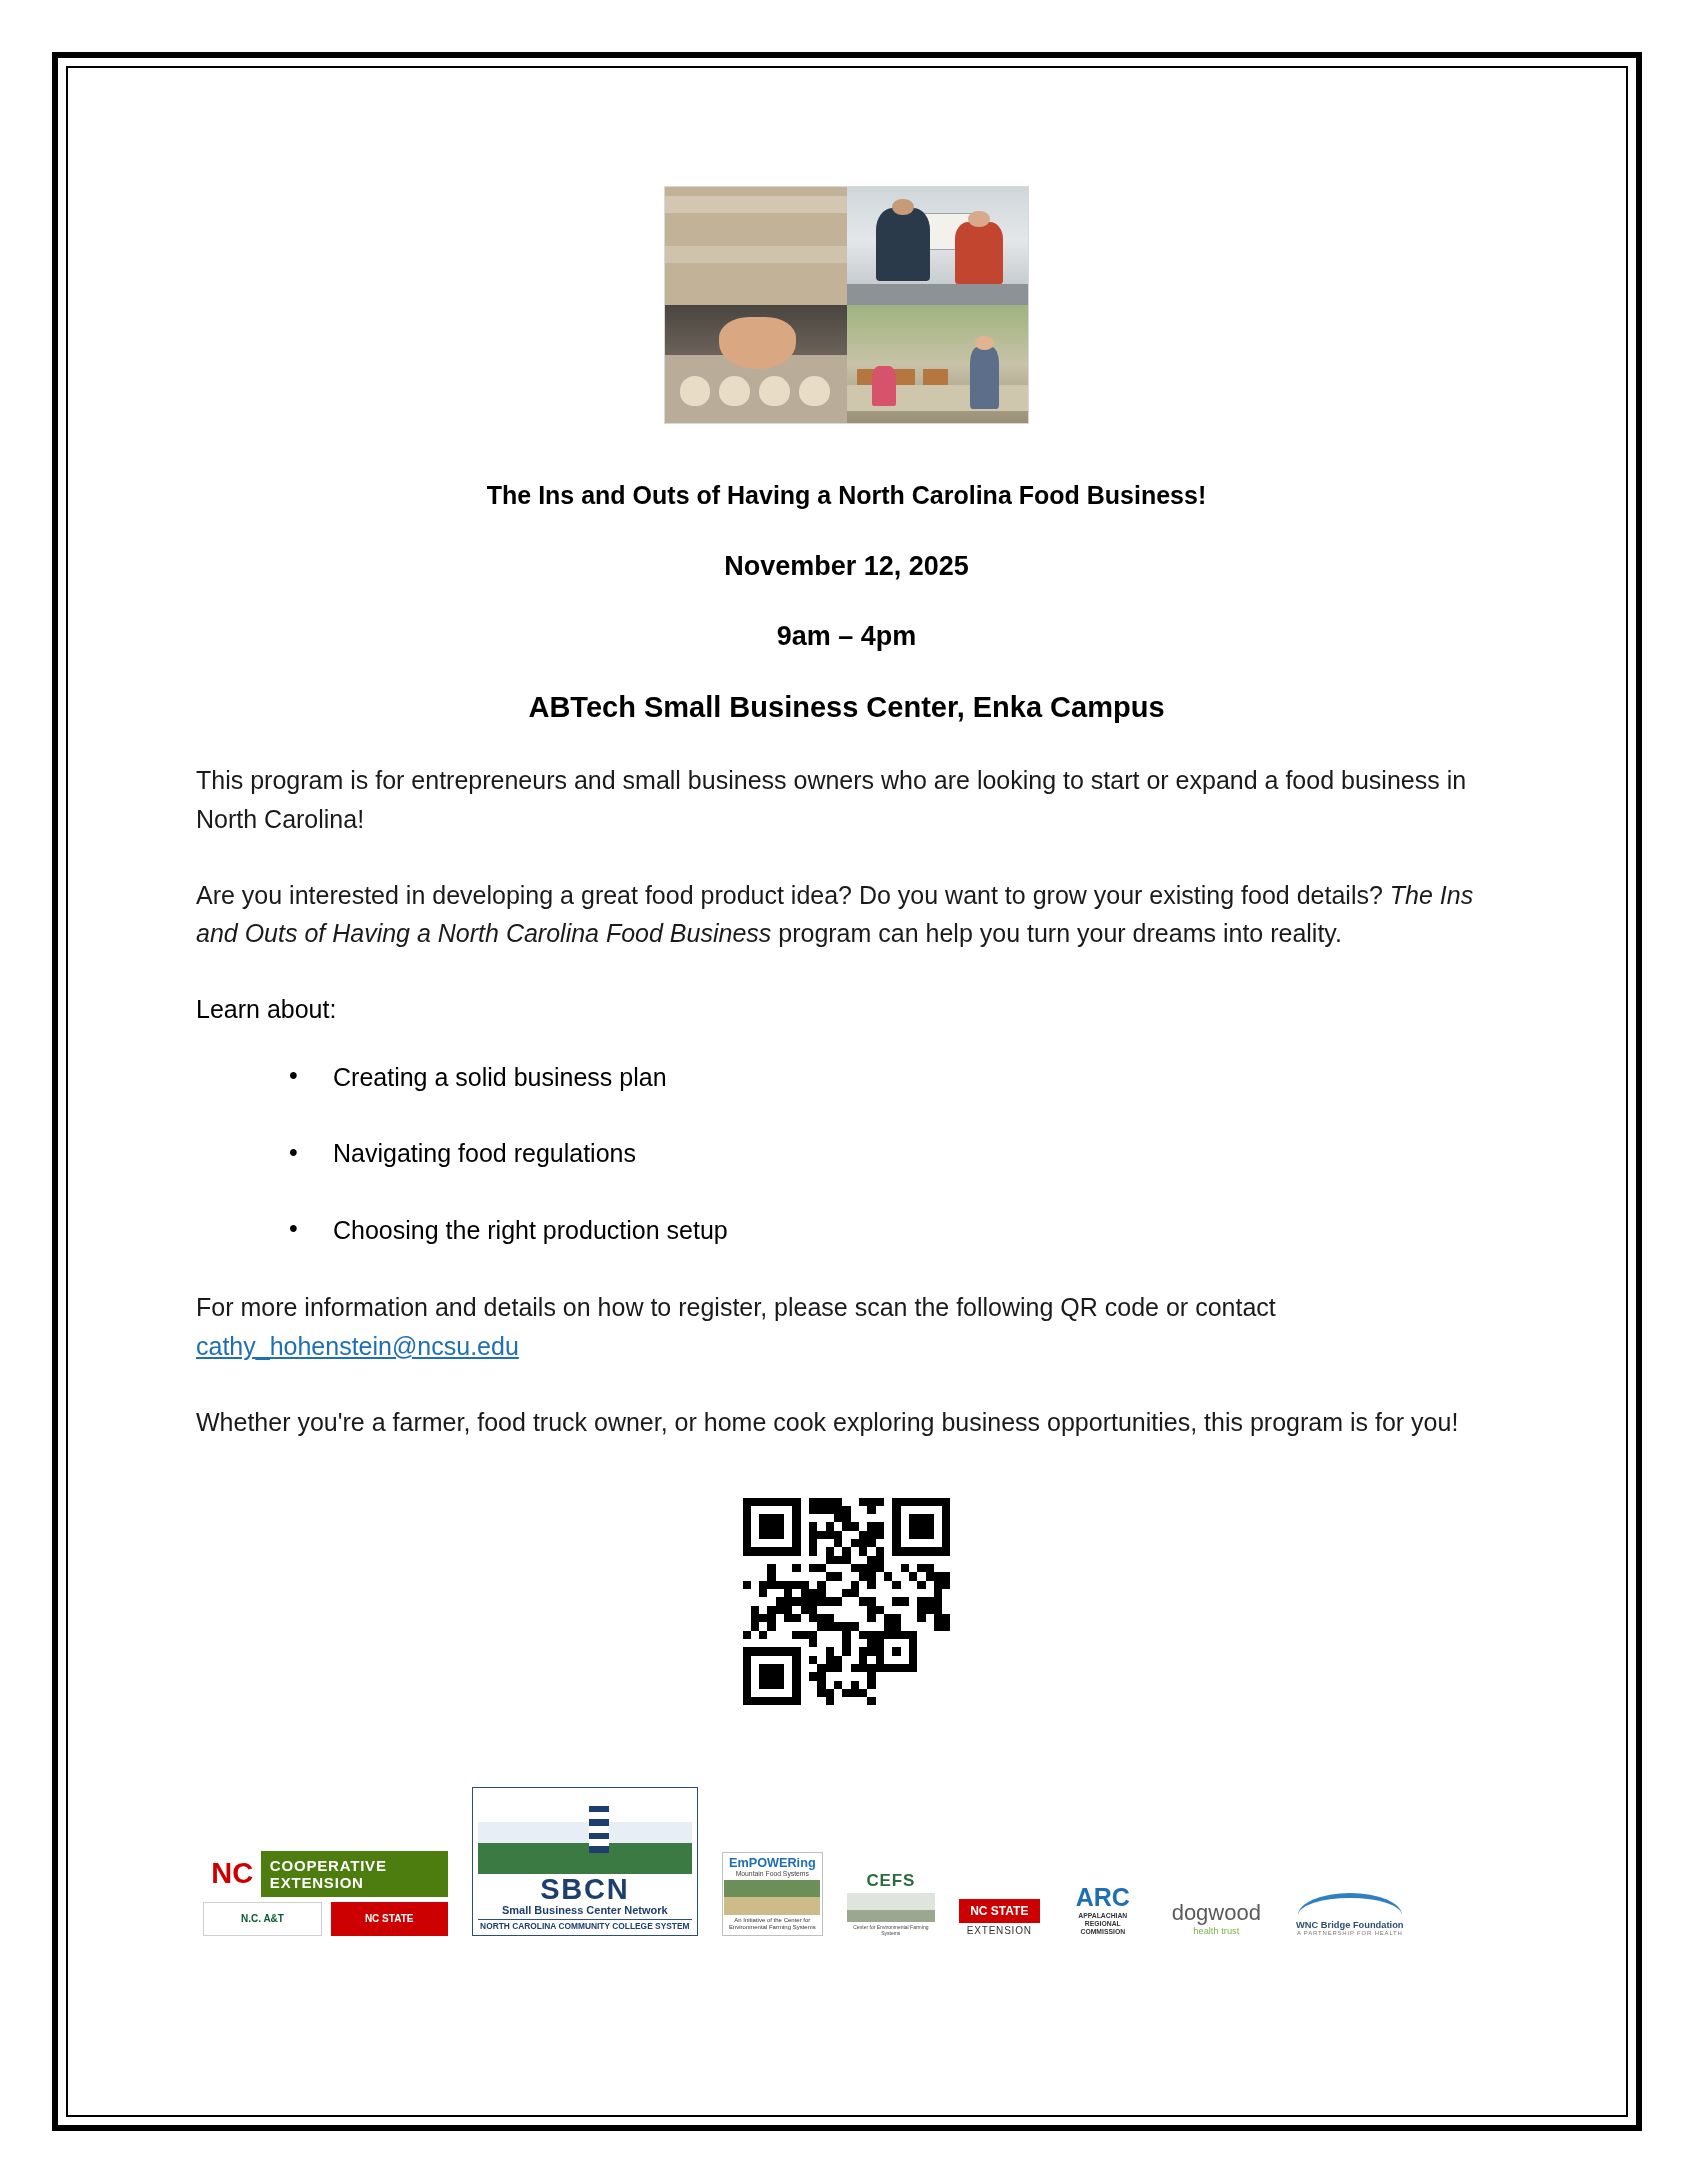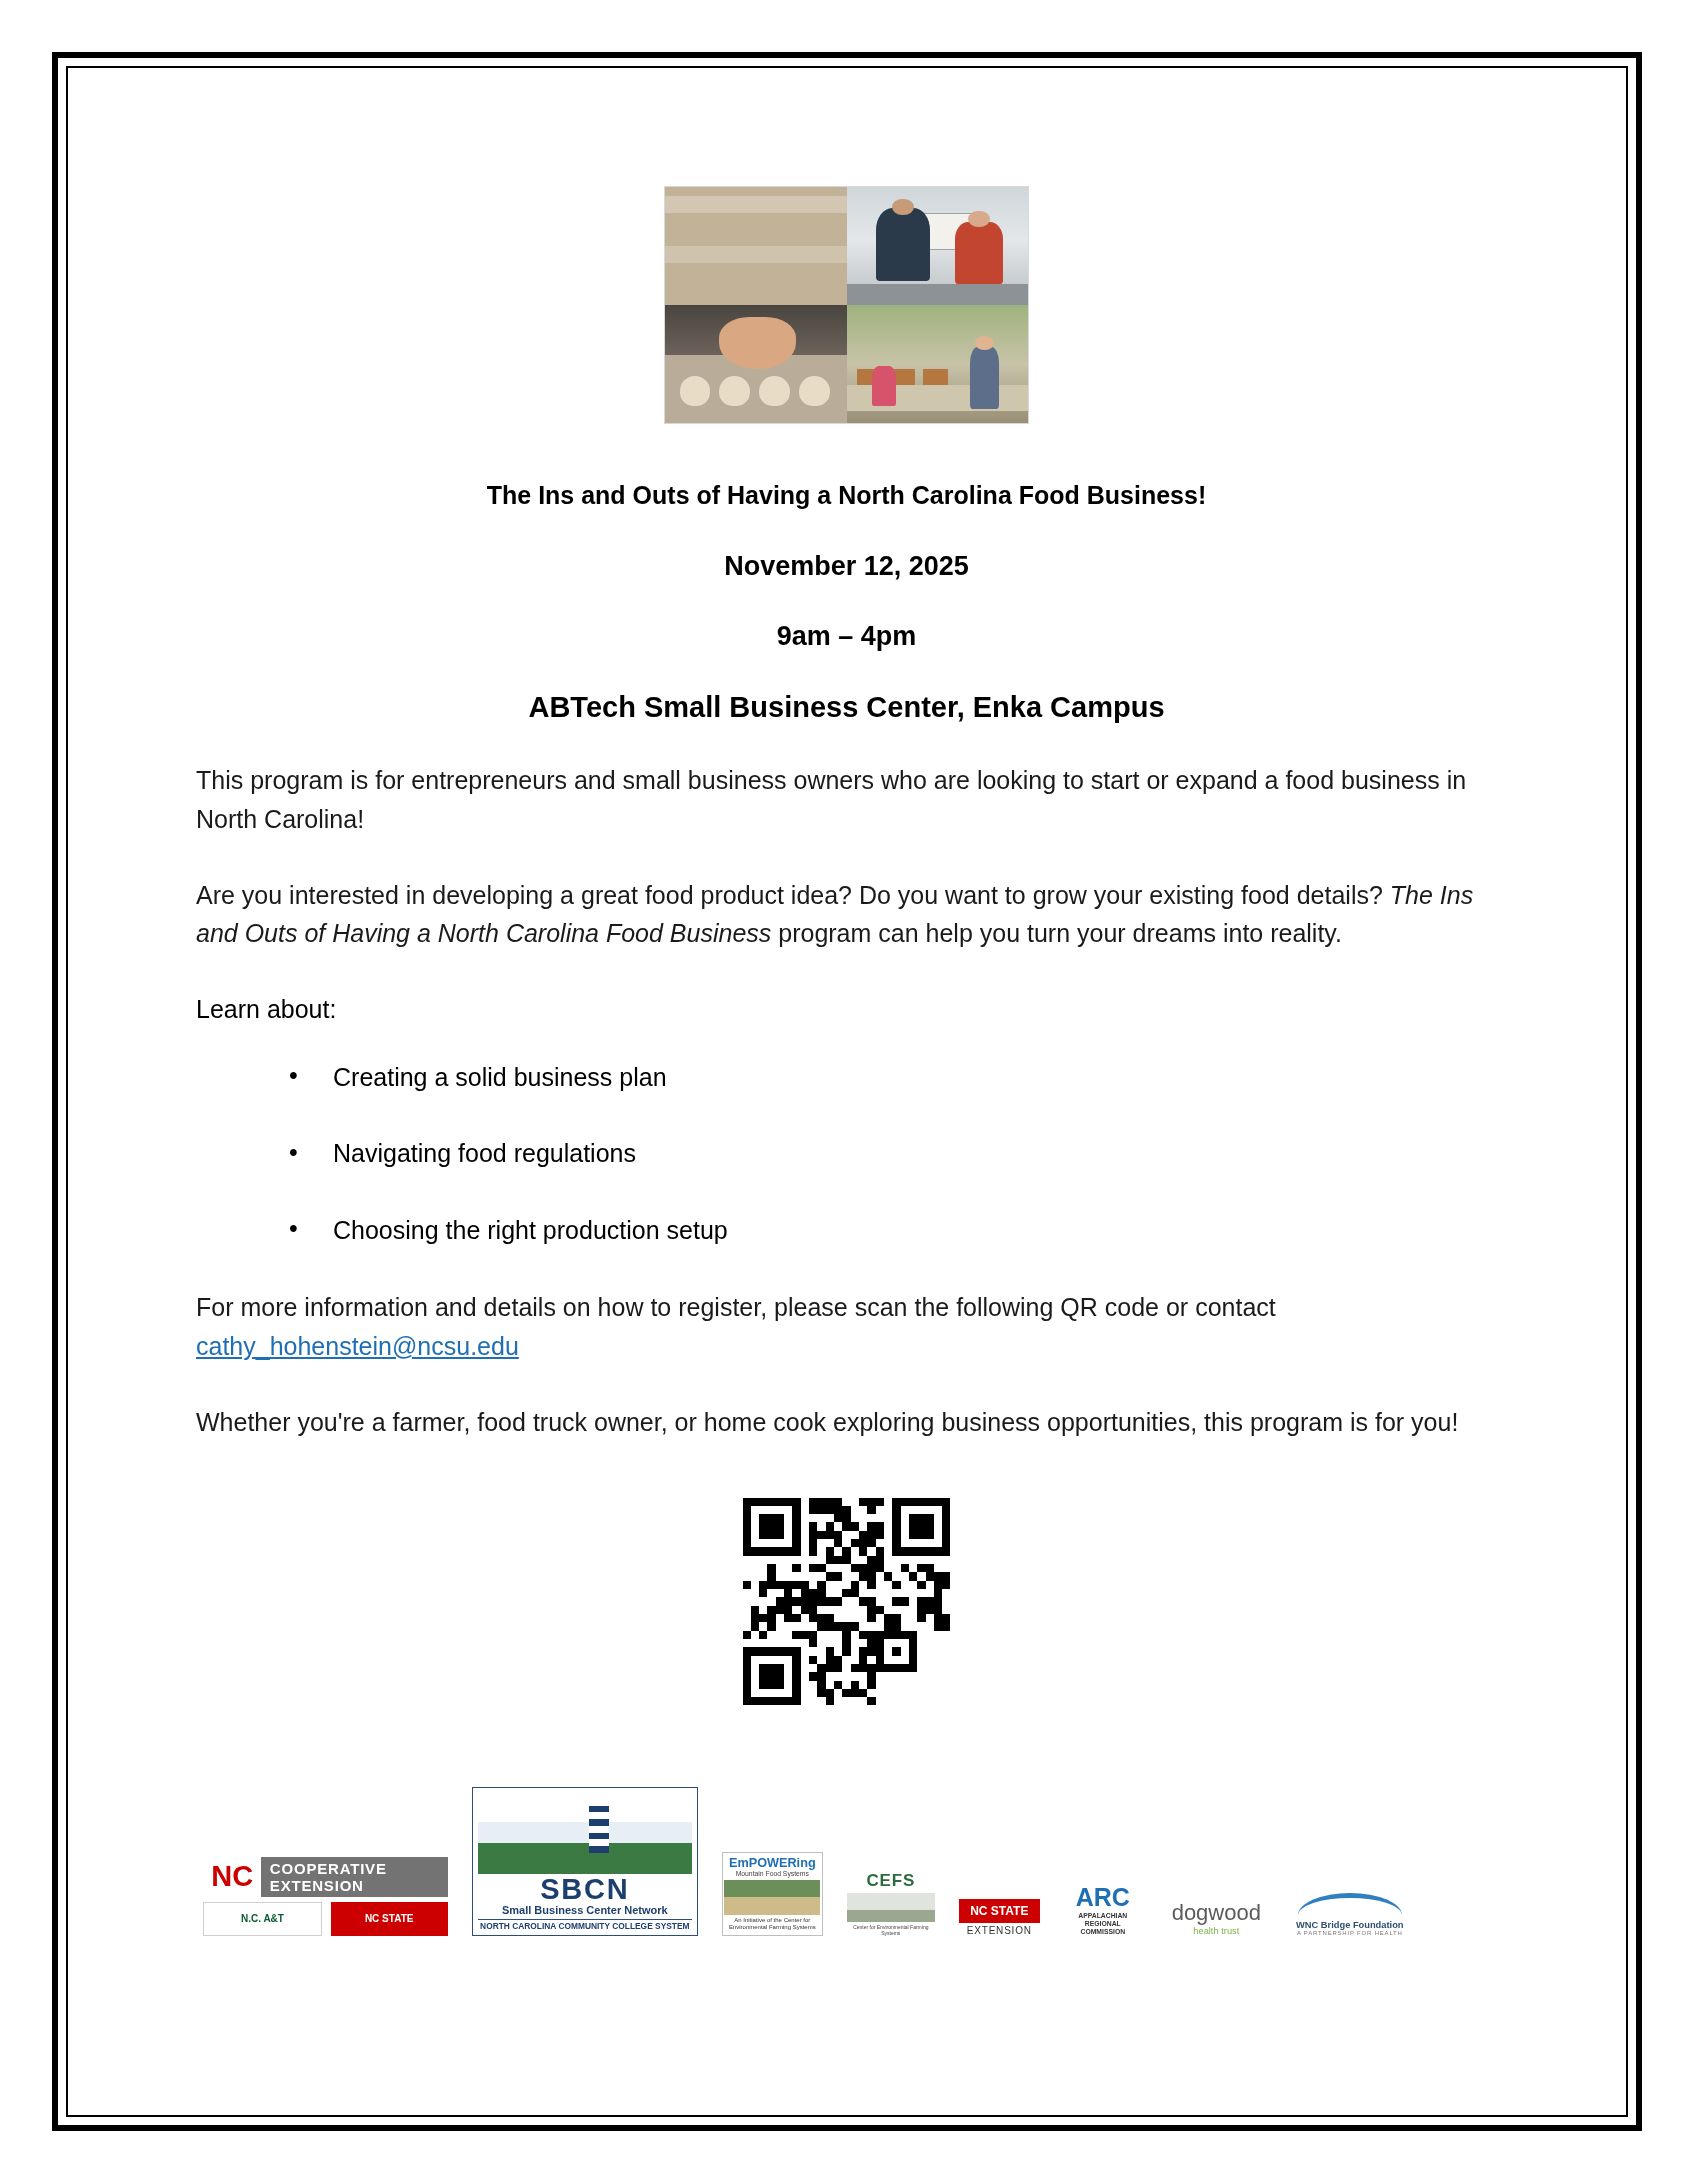--- a/index.html
+++ b/index.html
@@ -320,22 +320,22 @@
     display: flex;
     flex-direction: column;
     justify-content: flex-end;
   }
   
   .logo-nccoop {
     width: 245px;
   }
   .nccoop-top {
     display: flex;
-    background: #737373;
-    height: 40px;
+    background: #4d7c0f;
+    height: 46px;
     align-items: center;
   }
   .nccoop-nc {
     background: #ffffff;
     color: #cc0000;
     font-weight: bold;
     font-size: 29px;
     padding: 0 8.4px;
     height: 47px;
     line-height: 47px;

